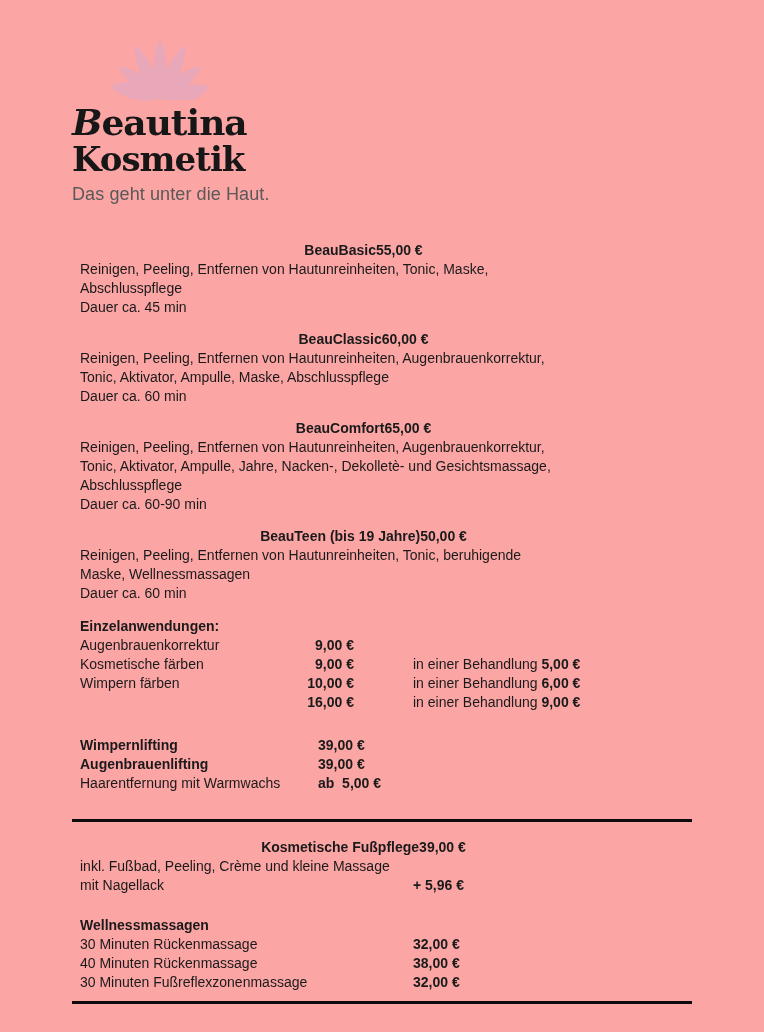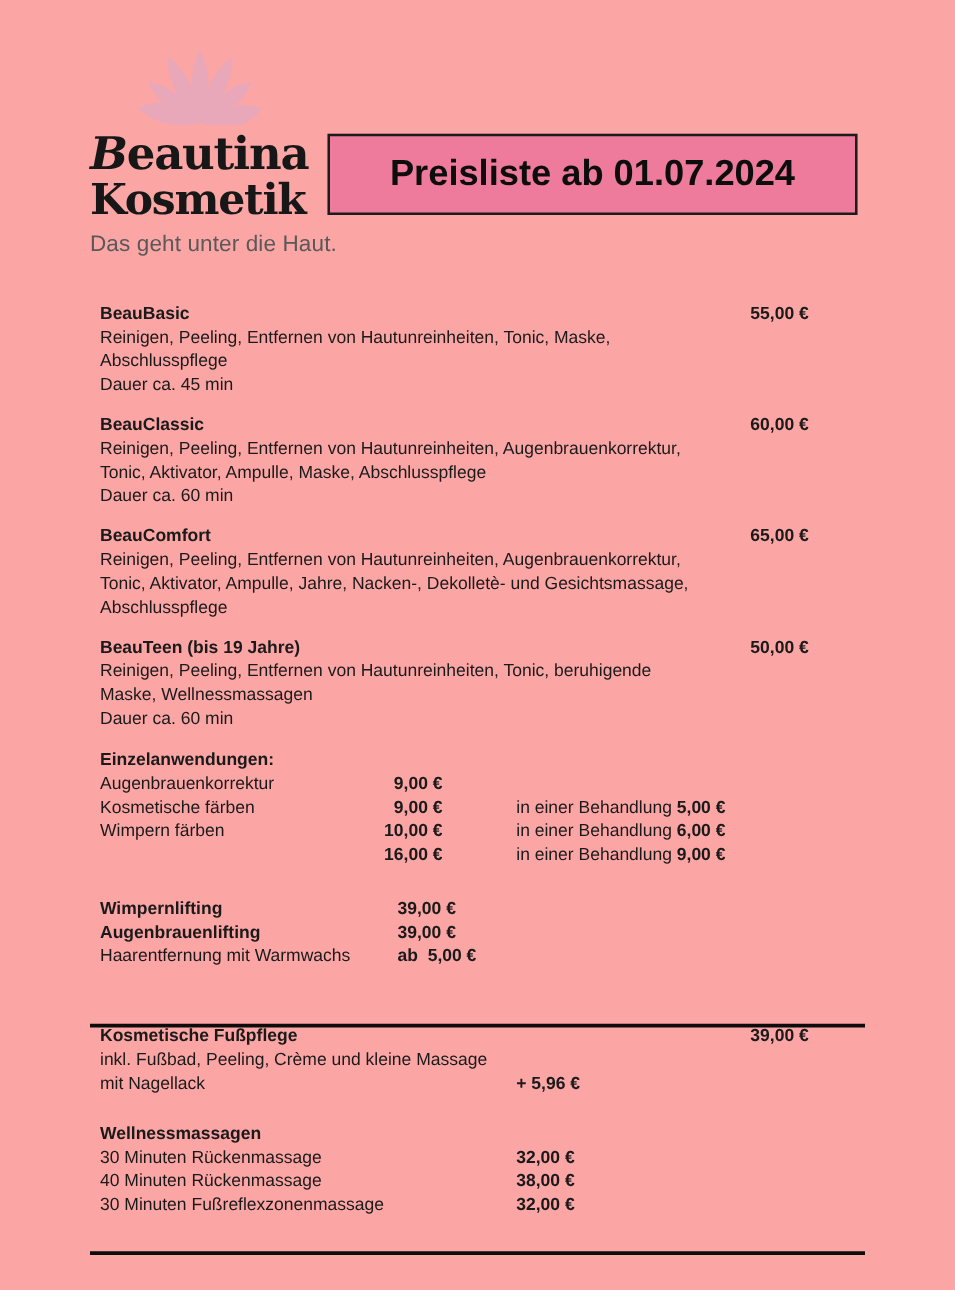--- a/index.html
+++ b/index.html
@@ -60,21 +60,21 @@
   
   .content {
     position: absolute;
     left: 80px;
     top: 241px;
     width: 567px;
     font-size: 14px;
     line-height: 19px;
   }
   .svc-block { margin-bottom: 13px; }
-  .svc-head { display: flex; justify-content: space-between; }
+  .svc-head { display: flex; justify-content: center; }
   .svc-name { font-weight: 700; }
   .svc-price { font-weight: 700; white-space: pre; }
   .svc-line { }
   .sec-heading { font-weight: 700; }
   .row { position: relative; height: 19px; }
   .row .lbl { position: absolute; left: 0; top: 0; white-space: nowrap; }
   .row .lbl.bold { font-weight: 700; }
   .row .p-right { position: absolute; left: 190px; top: 0; width: 84px; text-align: right; font-weight: 700; white-space: pre; }
   .row .p-left { position: absolute; left: 238px; top: 0; font-weight: 700; white-space: pre; }
   .row .p-mid { position: absolute; left: 333px; top: 0; font-weight: 700; white-space: pre; }
@@ -112,23 +112,20 @@
         </g>
       </svg>
     </div>
     <div class="logo-name">
       <span class="line1">Beautina</span>
       <span class="line2">Kosmetik</span>
     </div>
     <div class="logo-tagline">Das geht unter die Haut.</div>
   </div>
 
-  <div class="banner" style="background:#ee7a9c;">
-    <span class="banner-text">Preisliste ab 01.07.2024</span>
-  </div>
 
   <div class="content">
 
     <div class="svc-block">
       <div class="svc-head">
         <span class="svc-name">BeauBasic</span>
         <span class="svc-price">55,00 €</span>
       </div>
       <div class="svc-line">Reinigen, Peeling, Entfernen von Hautunreinheiten, Tonic, Maske,</div>
       <div class="svc-line">Abschlusspflege</div>
@@ -146,20 +143,21 @@
     </div>
 
     <div class="svc-block">
       <div class="svc-head">
         <span class="svc-name">BeauComfort</span>
         <span class="svc-price">65,00 €</span>
       </div>
       <div class="svc-line">Reinigen, Peeling, Entfernen von Hautunreinheiten, Augenbrauenkorrektur,</div>
       <div class="svc-line">Tonic, Aktivator, Ampulle, Jahre, Nacken-, Dekolletè- und Gesichtsmassage,</div>
       <div class="svc-line">Abschlusspflege</div>
+      <div class="svc-line">Dauer ca. 60-90 min</div>
     </div>
 
     <div class="svc-block" style="margin-bottom:14px;">
       <div class="svc-head">
         <span class="svc-name">BeauTeen (bis 19 Jahre)</span>
         <span class="svc-price">50,00 €</span>
       </div>
       <div class="svc-line">Reinigen, Peeling, Entfernen von Hautunreinheiten, Tonic, beruhigende</div>
       <div class="svc-line">Maske, Wellnessmassagen</div>
       <div class="svc-line">Dauer ca. 60 min</div>

